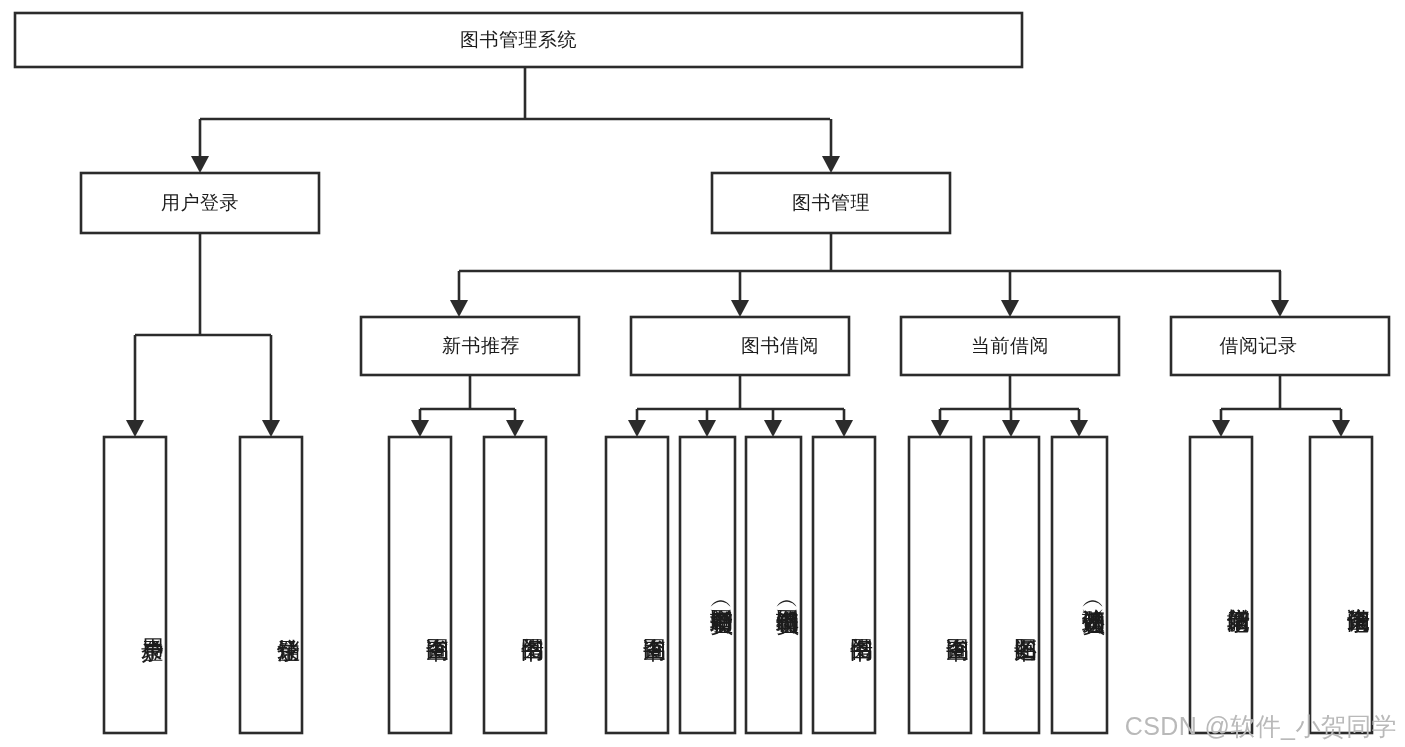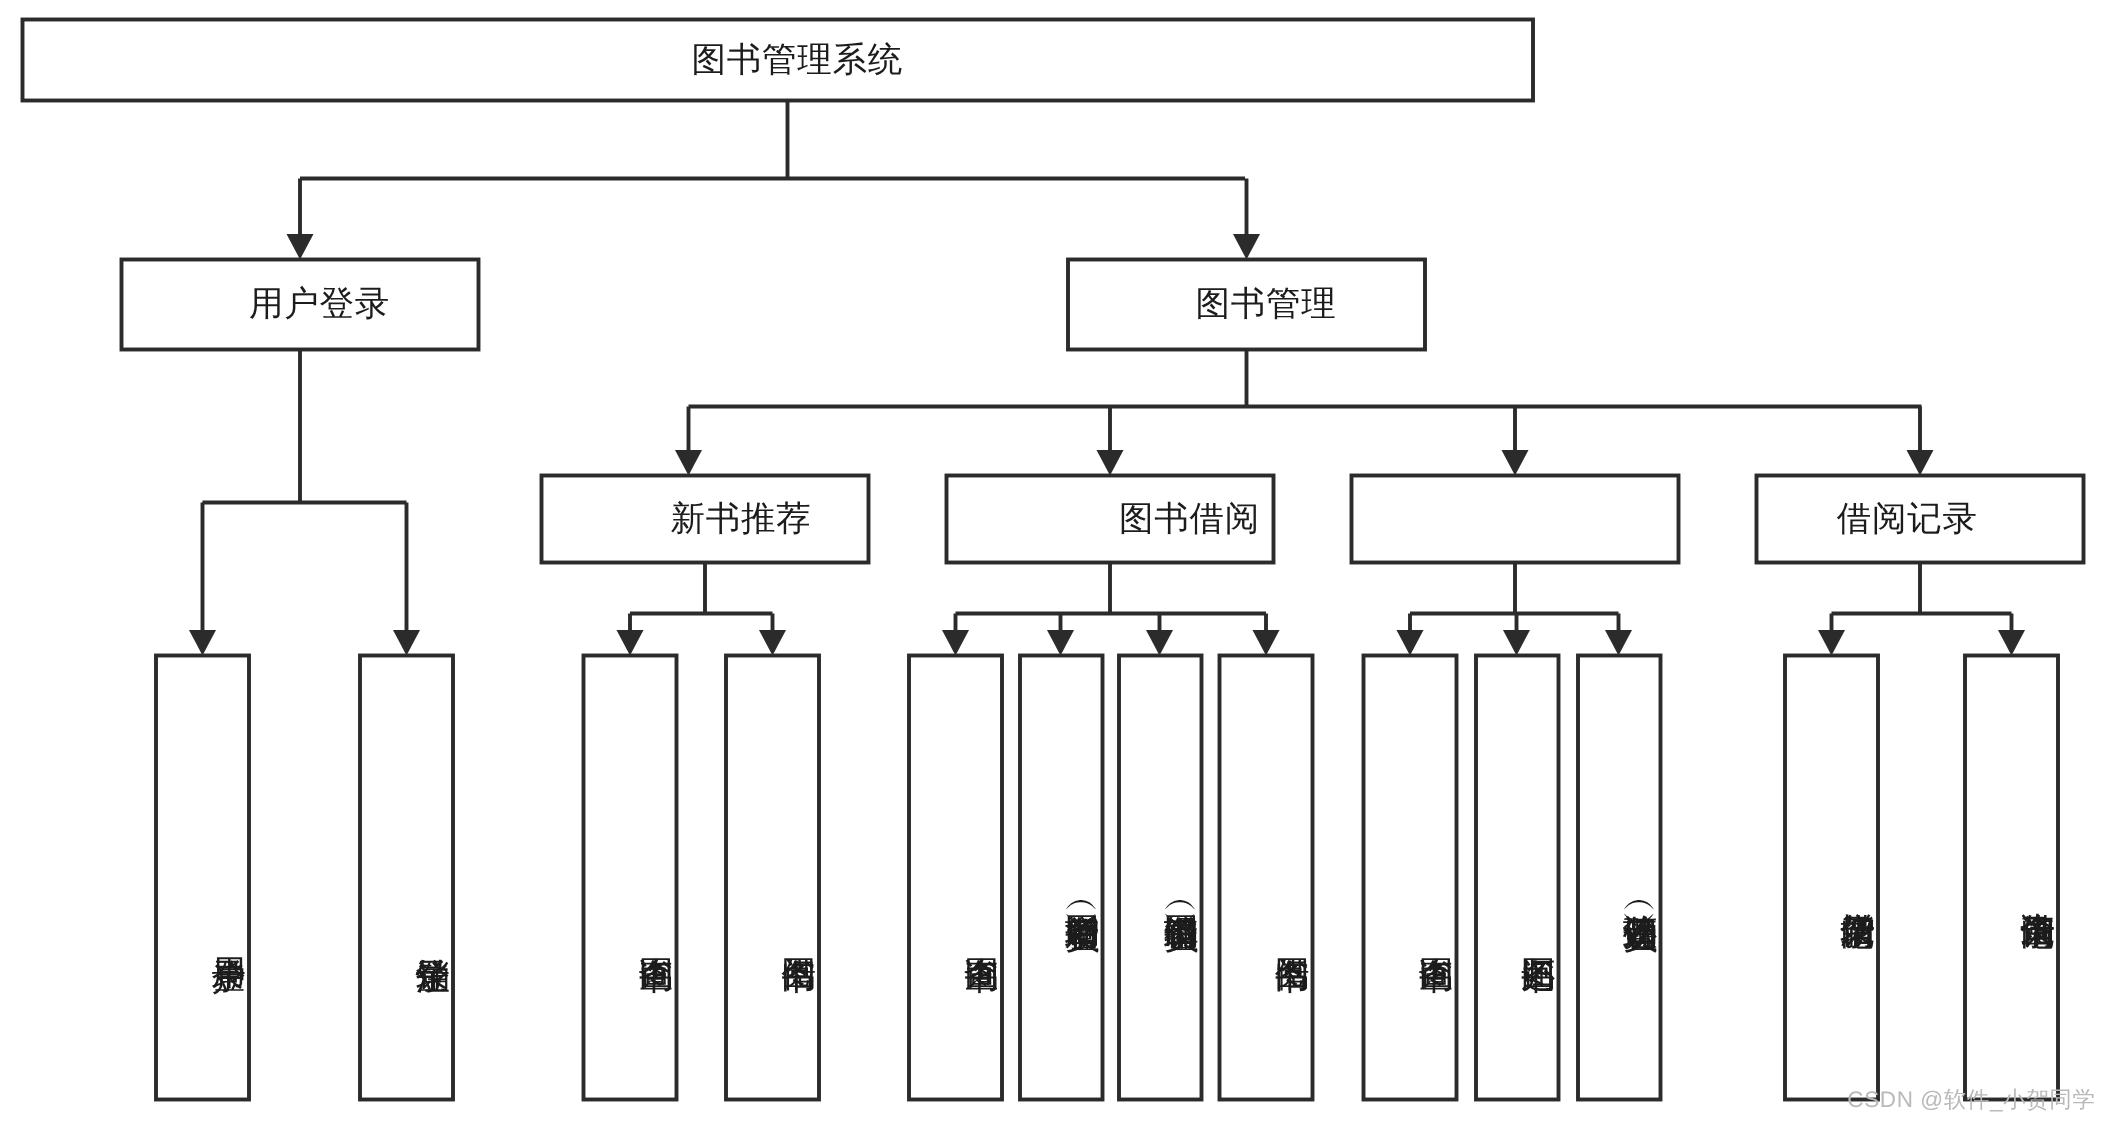--- a/index.html
+++ b/index.html
@@ -40,26 +40,25 @@
   .arrow-head {
     fill: #2b2b2b;
     stroke: none;
   }
   .node-label-h {
     position: absolute;
     display: flex;
     align-items: center;
     justify-content: center;
     color: #1c1c1c;
-    font-size: 23px;
+    font-size: 19px;
     line-height: 1.1;
     letter-spacing: 0.5px;
     white-space: nowrap;
     pointer-events: none;
-    padding-left: 13px;
   }
   .node-label-v {
     position: absolute;
     display: flex;
     align-items: flex-start;
     justify-content: center;
     color: #1c1c1c;
     font-size: 23px;
     line-height: 1.18;
     letter-spacing: 0.5px;
@@ -68,21 +67,21 @@
     pointer-events: none;
   }
   .node-label-v.pad-top {
     padding-top: 8px;
   }
   .watermark {
     position: absolute;
     right: 8px;
     bottom: 4px;
     color: #b9b9b9;
-    font-size: 15px;
+    font-size: 25px;
     letter-spacing: 0.4px;
     white-space: nowrap;
     pointer-events: none;
   }
 </style>
 </head>
 <body>
 
 <div id="diagram-root">
 
@@ -190,20 +189,21 @@
     </g>
   </svg>
 
   <div class="node-label-h" style="left:15px; top:13px; width:1007px; height:54px;">图书管理系统</div>
 
   <div class="node-label-h" style="left:81px; top:173px; width:238px; height:60px;">用户登录</div>
   <div class="node-label-h" style="left:712px; top:173px; width:238px; height:60px;text-align:right;">图书管理</div>
 
   <div class="node-label-h" style="left:372px; top:317px; width:218px; height:58px;">新书推荐</div>
   <div class="node-label-h" style="left:631px; top:317px; width:218px; height:58px;margin-left:40px;">图书借阅</div>
+  <div class="node-label-h" style="left:901px; top:317px; width:218px; height:58px;">当前借阅</div>
   <div class="node-label-h" style="left:1171px; top:317px; width:175px; height:58px;">借阅记录</div>
 
   <div class="node-label-v" style="left:104px; top:508px; width:62px; height:225px;">用户登录</div>
   <div class="node-label-v" style="left:240px; top:508px; width:62px; height:225px;">注销登录</div>
 
   <div class="node-label-v" style="left:389px; top:508px; width:62px; height:225px;">查询图书</div>
   <div class="node-label-v" style="left:484px; top:508px; width:62px; height:225px;">借阅图书</div>
 
   <div class="node-label-v" style="left:606px; top:508px; width:62px; height:225px;">查询图书</div>
   <div class="node-label-v pad-top" style="left:680px; top:437px; width:55px; height:296px;">新增图书（管理员）</div>

